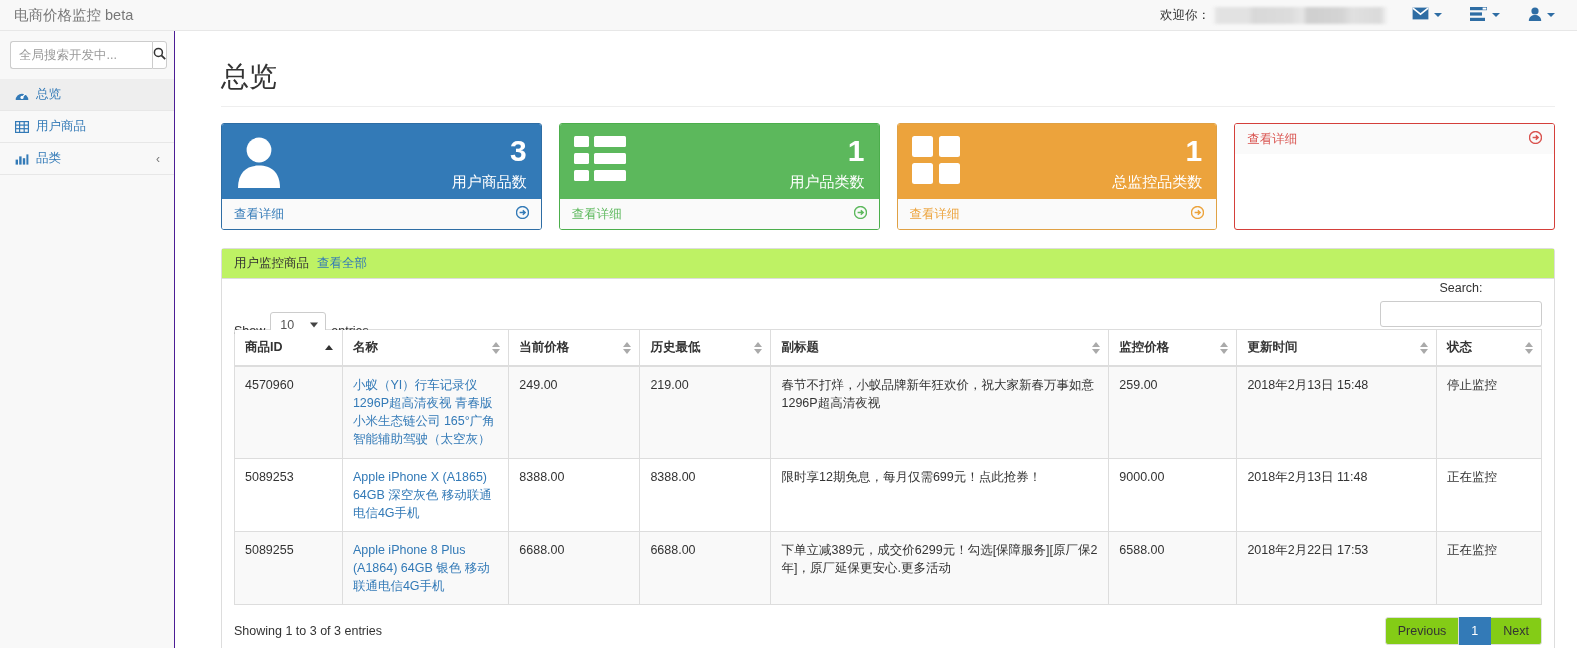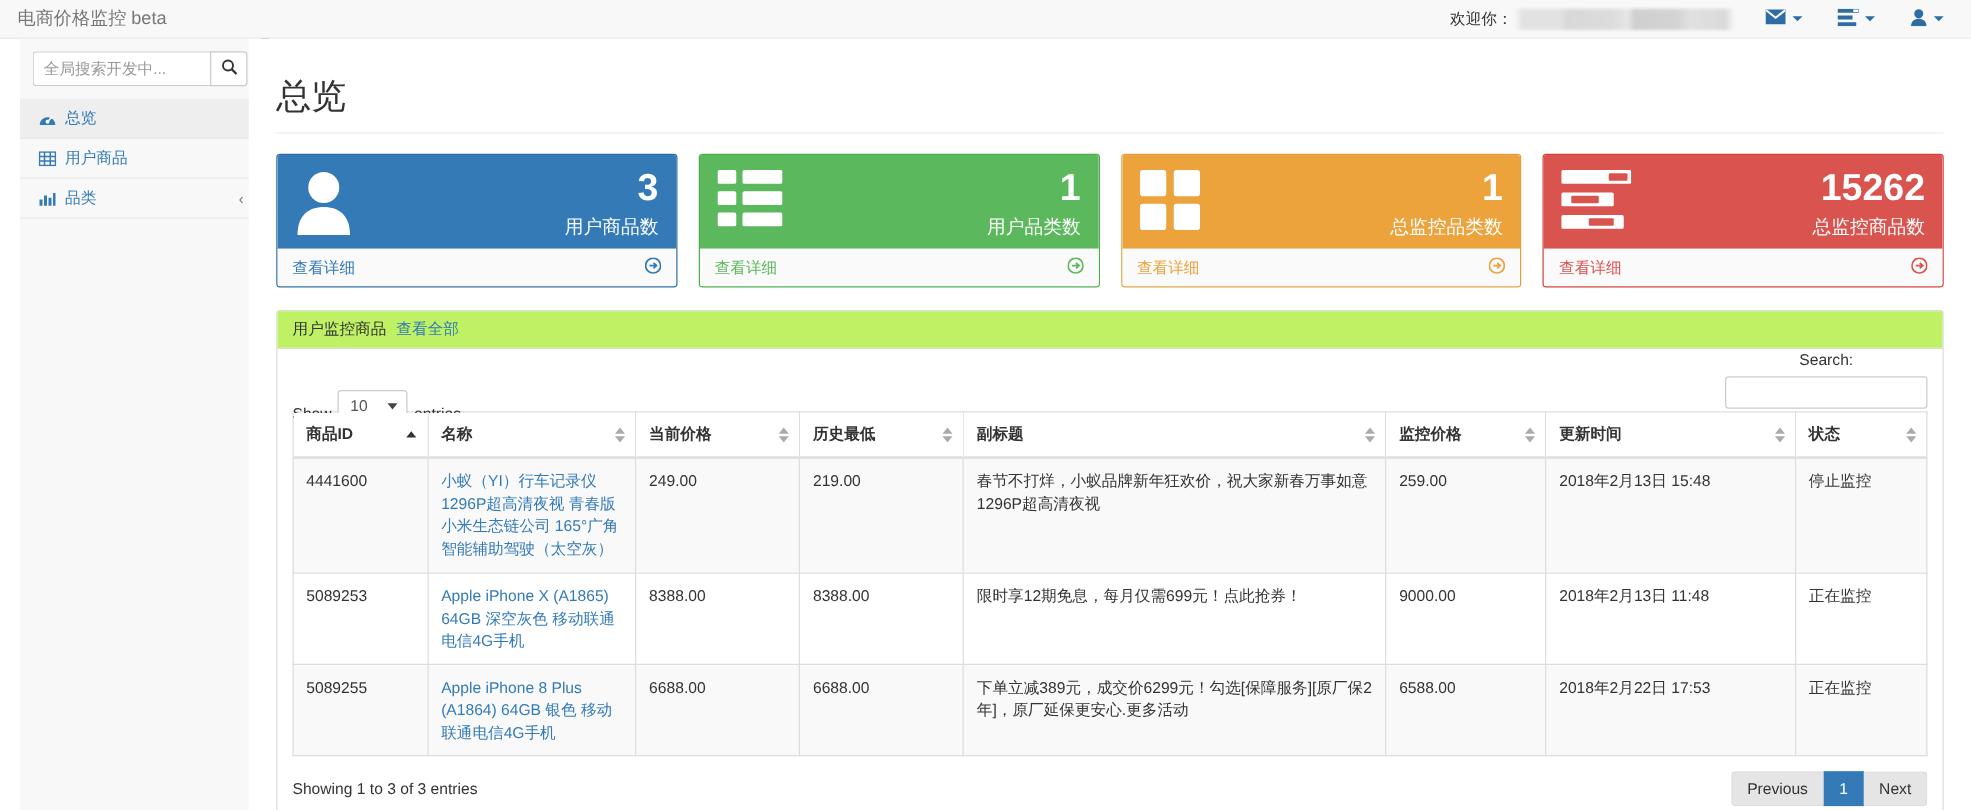--- a/index.html
+++ b/index.html
@@ -68,24 +68,24 @@
   .caret {
     width: 0; height: 0;
     border-left: 4px solid transparent;
     border-right: 4px solid transparent;
     border-top: 4px solid #2e6da4;
     display: inline-block;
   }
 
   
   .sidebar {
-    position: absolute; top: 31px; left: 16px;
-    width: 199px; height: 617px;
+    position: absolute; top: 31px; left: 0;
+    width: 175px; height: 617px;
     background: #f8f8f8;
-    border-right: 6px solid #4c1d95;
+    border-right: 1px solid #4c1d95;
   }
   .search-row {
     display: flex;
     padding: 10px;
   }
   .search-input {
     width: 142px; height: 28px;
     border: 1px solid #ccc;
     border-right: none;
     border-radius: 3px 0 0 3px;
@@ -330,21 +330,21 @@
     display: flex;
     border-radius: 3px;
     overflow: hidden;
   }
   .pager div {
     border: 1px solid #ddd;
     border-left-width: 0;
     padding: 5px 12px;
     font-size: 12.5px;
     color: #333;
-    background: #e5e5e5;
+    background: #84cc16;
     cursor: pointer;
     line-height: 16px;
   }
   .pager div:first-child {
     border-left-width: 1px;
     border-radius: 3px 0 0 3px;
   }
   .pager div:last-child { border-radius: 0 3px 3px 0; }
   .pager div.active {
     background: #337ab7;
@@ -538,36 +538,20 @@
         <span class="arrow">
           <svg width="13" height="13" viewBox="0 0 13 13">
             <circle cx="6.5" cy="6.5" r="6" fill="none" stroke="#eca33c" stroke-width="1.4"></circle>
             <path d="M3.6,6.5 H9 M6.8,4.4 L9.2,6.5 L6.8,8.7" fill="none" stroke="#eca33c" stroke-width="1.4"></path>
           </svg>
         </span>
       </div>
     </div>
 
     <div class="card b-red">
-      <div class="card-body c-red">
-        <div class="card-icon">
-          <svg width="56" height="48" viewBox="0 0 56 48">
-            <rect x="0" y="0" width="56" height="11" rx="1.5" fill="#ffffff"></rect>
-            <rect x="38" y="2.5" width="15" height="6" rx="1" fill="#d9534f"></rect>
-            <rect x="0" y="18" width="42" height="11" rx="1.5" fill="#ffffff"></rect>
-            <rect x="8" y="20.5" width="22" height="6" rx="1" fill="#d9534f"></rect>
-            <rect x="0" y="36" width="50" height="11" rx="1.5" fill="#ffffff"></rect>
-            <rect x="22" y="38.5" width="20" height="6" rx="1" fill="#d9534f"></rect>
-          </svg>
-        </div>
-        <div class="card-nums">
-          <div class="card-huge">15262</div>
-          <div class="card-label">总监控商品数</div>
-        </div>
-      </div>
       <div class="card-footer f-red">
         <span>查看详细</span>
         <span class="arrow">
           <svg width="13" height="13" viewBox="0 0 13 13">
             <circle cx="6.5" cy="6.5" r="6" fill="none" stroke="#d9534f" stroke-width="1.4"></circle>
             <path d="M3.6,6.5 H9 M6.8,4.4 L9.2,6.5 L6.8,8.7" fill="none" stroke="#d9534f" stroke-width="1.4"></path>
           </svg>
         </span>
       </div>
     </div>
@@ -662,21 +646,21 @@
               <span>状态</span>
               <span class="sort-ind">
                   <i class="up"></i>
                   <i class="down"></i>
                 </span>
             </th>
           </tr>
         </thead>
         <tbody>
           <tr class="odd">
-            <td>4441600</td>
+            <td>4570960</td>
             <td><span class="prod-link">小蚁（YI）行车记录仪1296P超高清夜视 青春版 小米生态链公司 165°广角 智能辅助驾驶（太空灰）</span></td>
             <td>249.00</td>
             <td>219.00</td>
             <td>春节不打烊，小蚁品牌新年狂欢价，祝大家新春万事如意1296P超高清夜视</td>
             <td>259.00</td>
             <td>2018年2月13日 15:48</td>
             <td>停止监控</td>
           </tr>
           <tr class="even">
             <td>5089253</td>

